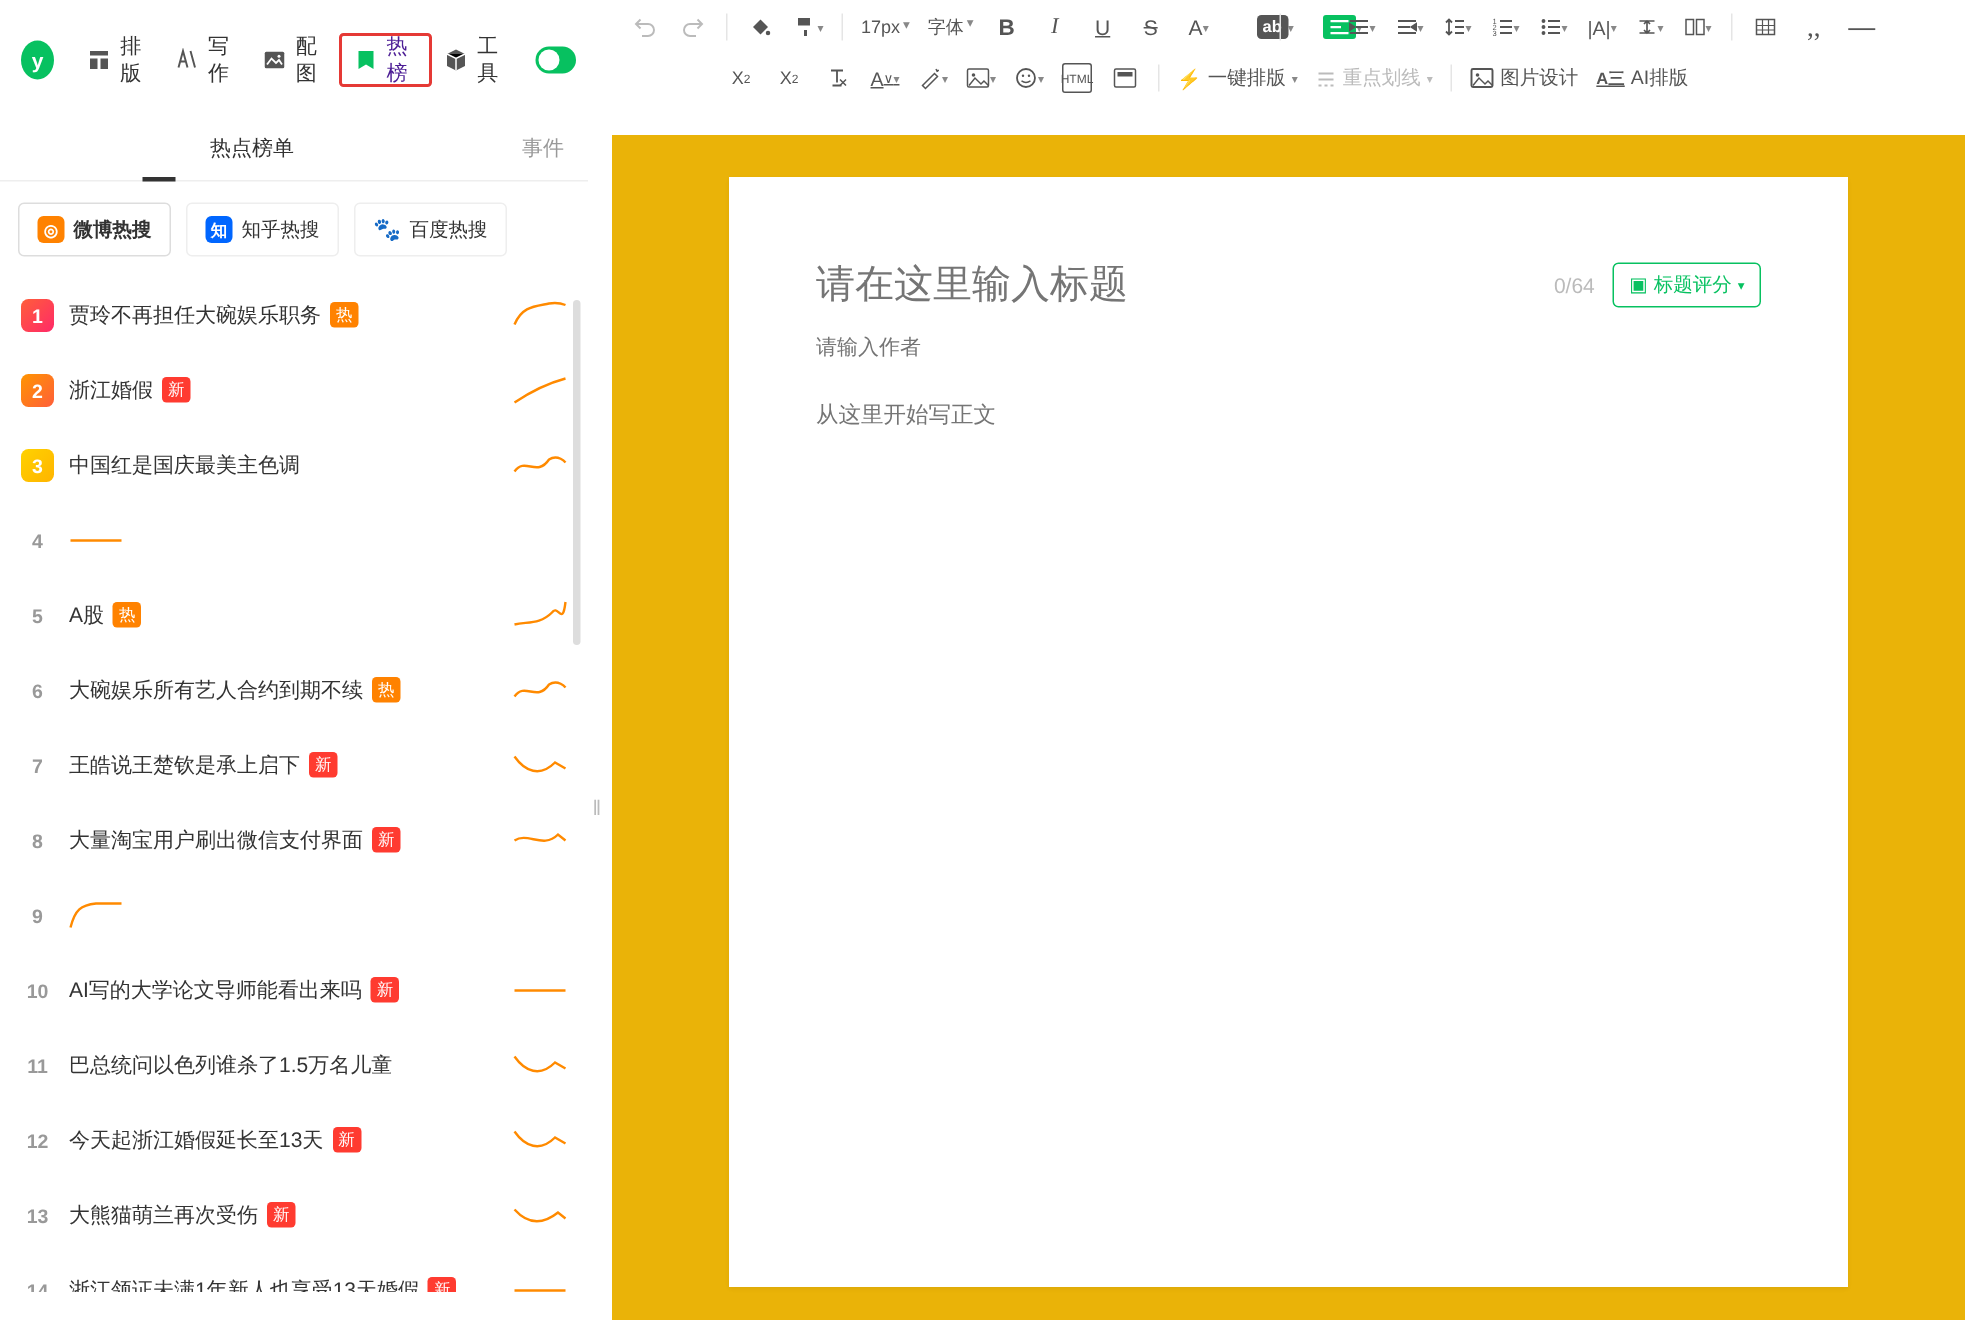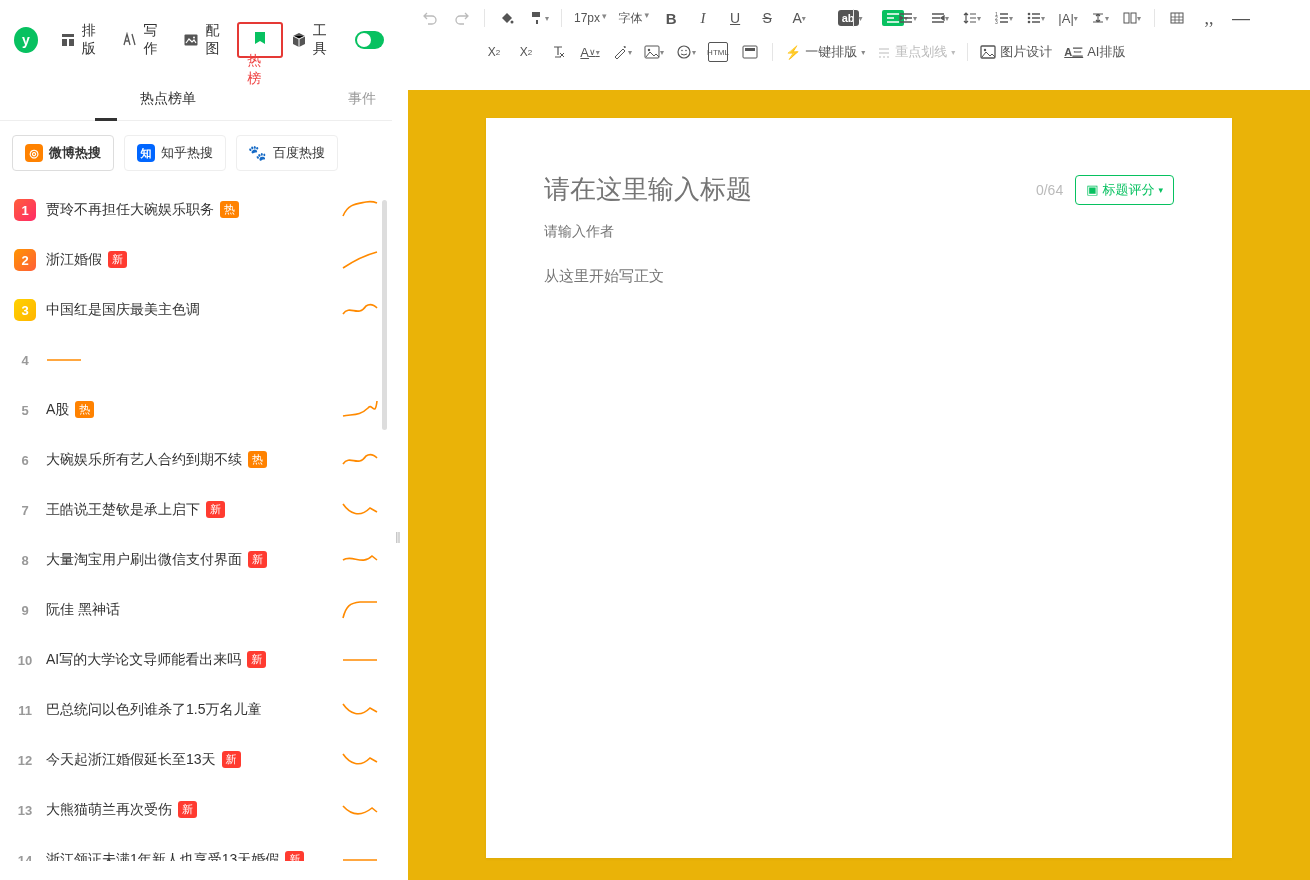--- a/index.html
+++ b/index.html
@@ -3,21 +3,21 @@
 <meta charset="utf-8">
 <style>
   * { box-sizing: border-box; margin: 0; padding: 0; }
   body { font-family: -apple-system, BlinkMacSystemFont, "Segoe UI", "PingFang SC", "Microsoft YaHei", sans-serif; font-size: 13px; color: #333; background: #fff; width: 1310px; height: 880px; overflow: hidden; }
 
   
   .sidebar { position: absolute; top: 0; left: 0; width: 392px; height: 880px; background: #fff; }
   .brand-row { display: flex; align-items: center; height: 80px; padding: 0 8px; gap: 0; }
   .logo { width: 26px; height: 26px; border-radius: 50%; background: #07c160; color: #fff; display: flex; align-items: center; justify-content: center; font-weight: bold; font-size: 14px; margin: 0 14px 0 6px; }
   .nav-item { display: flex; align-items: center; gap: 6px; padding: 0 8px; height: 36px; cursor: pointer; color: #333; font-size: 14px; border-radius: 4px; }
-  .nav-item.highlight { color: #ef4444; border: 2px solid #e53935; border-radius: 3px; padding: 6px 8px; flex-direction: column; }
+  .nav-item.highlight { color: #4c1d95; border: 2px solid #e53935; border-radius: 3px; padding: 6px 8px; }
   .nav-icon { width: 16px; height: 16px; display: inline-flex; align-items: center; justify-content: center; }
   .toggle { width: 32px; height: 18px; background: #07c160; border-radius: 9px; position: relative; margin-left: 10px; }
   .toggle::after { content: ""; position: absolute; left: 2px; top: 2px; width: 14px; height: 14px; background: #fff; border-radius: 50%; }
 
   .subtabs { display: flex; padding: 0 16px; border-bottom: 1px solid #eee; }
   .subtab { flex: 1; text-align: right; padding: 10px 0 12px; font-size: 14px; color: #999; cursor: pointer; position: relative; }
   .subtab.active { color: #333; font-weight: 500; }
   .subtab.active::after { content: ""; position: absolute; bottom: -1px; left: 50%; transform: translateX(-50%); width: 22px; height: 3px; background: #333; }
 
   .source-row { display: flex; gap: 10px; padding: 14px 12px 10px; }
@@ -200,21 +200,20 @@
       </div>
       <div class="hot-item">
         <div class="rank">8</div>
         <div class="hot-title">大量淘宝用户刷出微信支付界面<span class="tag tag-new">新</span></div>
         <svg class="spark" viewBox="0 0 36 20">
           <path d="M1,10 C10,4 20,16 30,6 35,10 35,10 35,10"></path>
         </svg>
       </div>
       <div class="hot-item">
         <div class="rank">9</div>
-        <div class="hot-title">阮佳 黑神话</div>
         <svg class="spark" viewBox="0 0 36 20">
           <path d="M1,18 C4,6 8,3 18,2 28,2 35,2 35,2"></path>
         </svg>
       </div>
       <div class="hot-item">
         <div class="rank">10</div>
         <div class="hot-title">AI写的大学论文导师能看出来吗<span class="tag tag-new">新</span></div>
         <svg class="spark" viewBox="0 0 36 20">
           <path d="M1,10 C12,10 24,10 35,10"></path>
         </svg>

